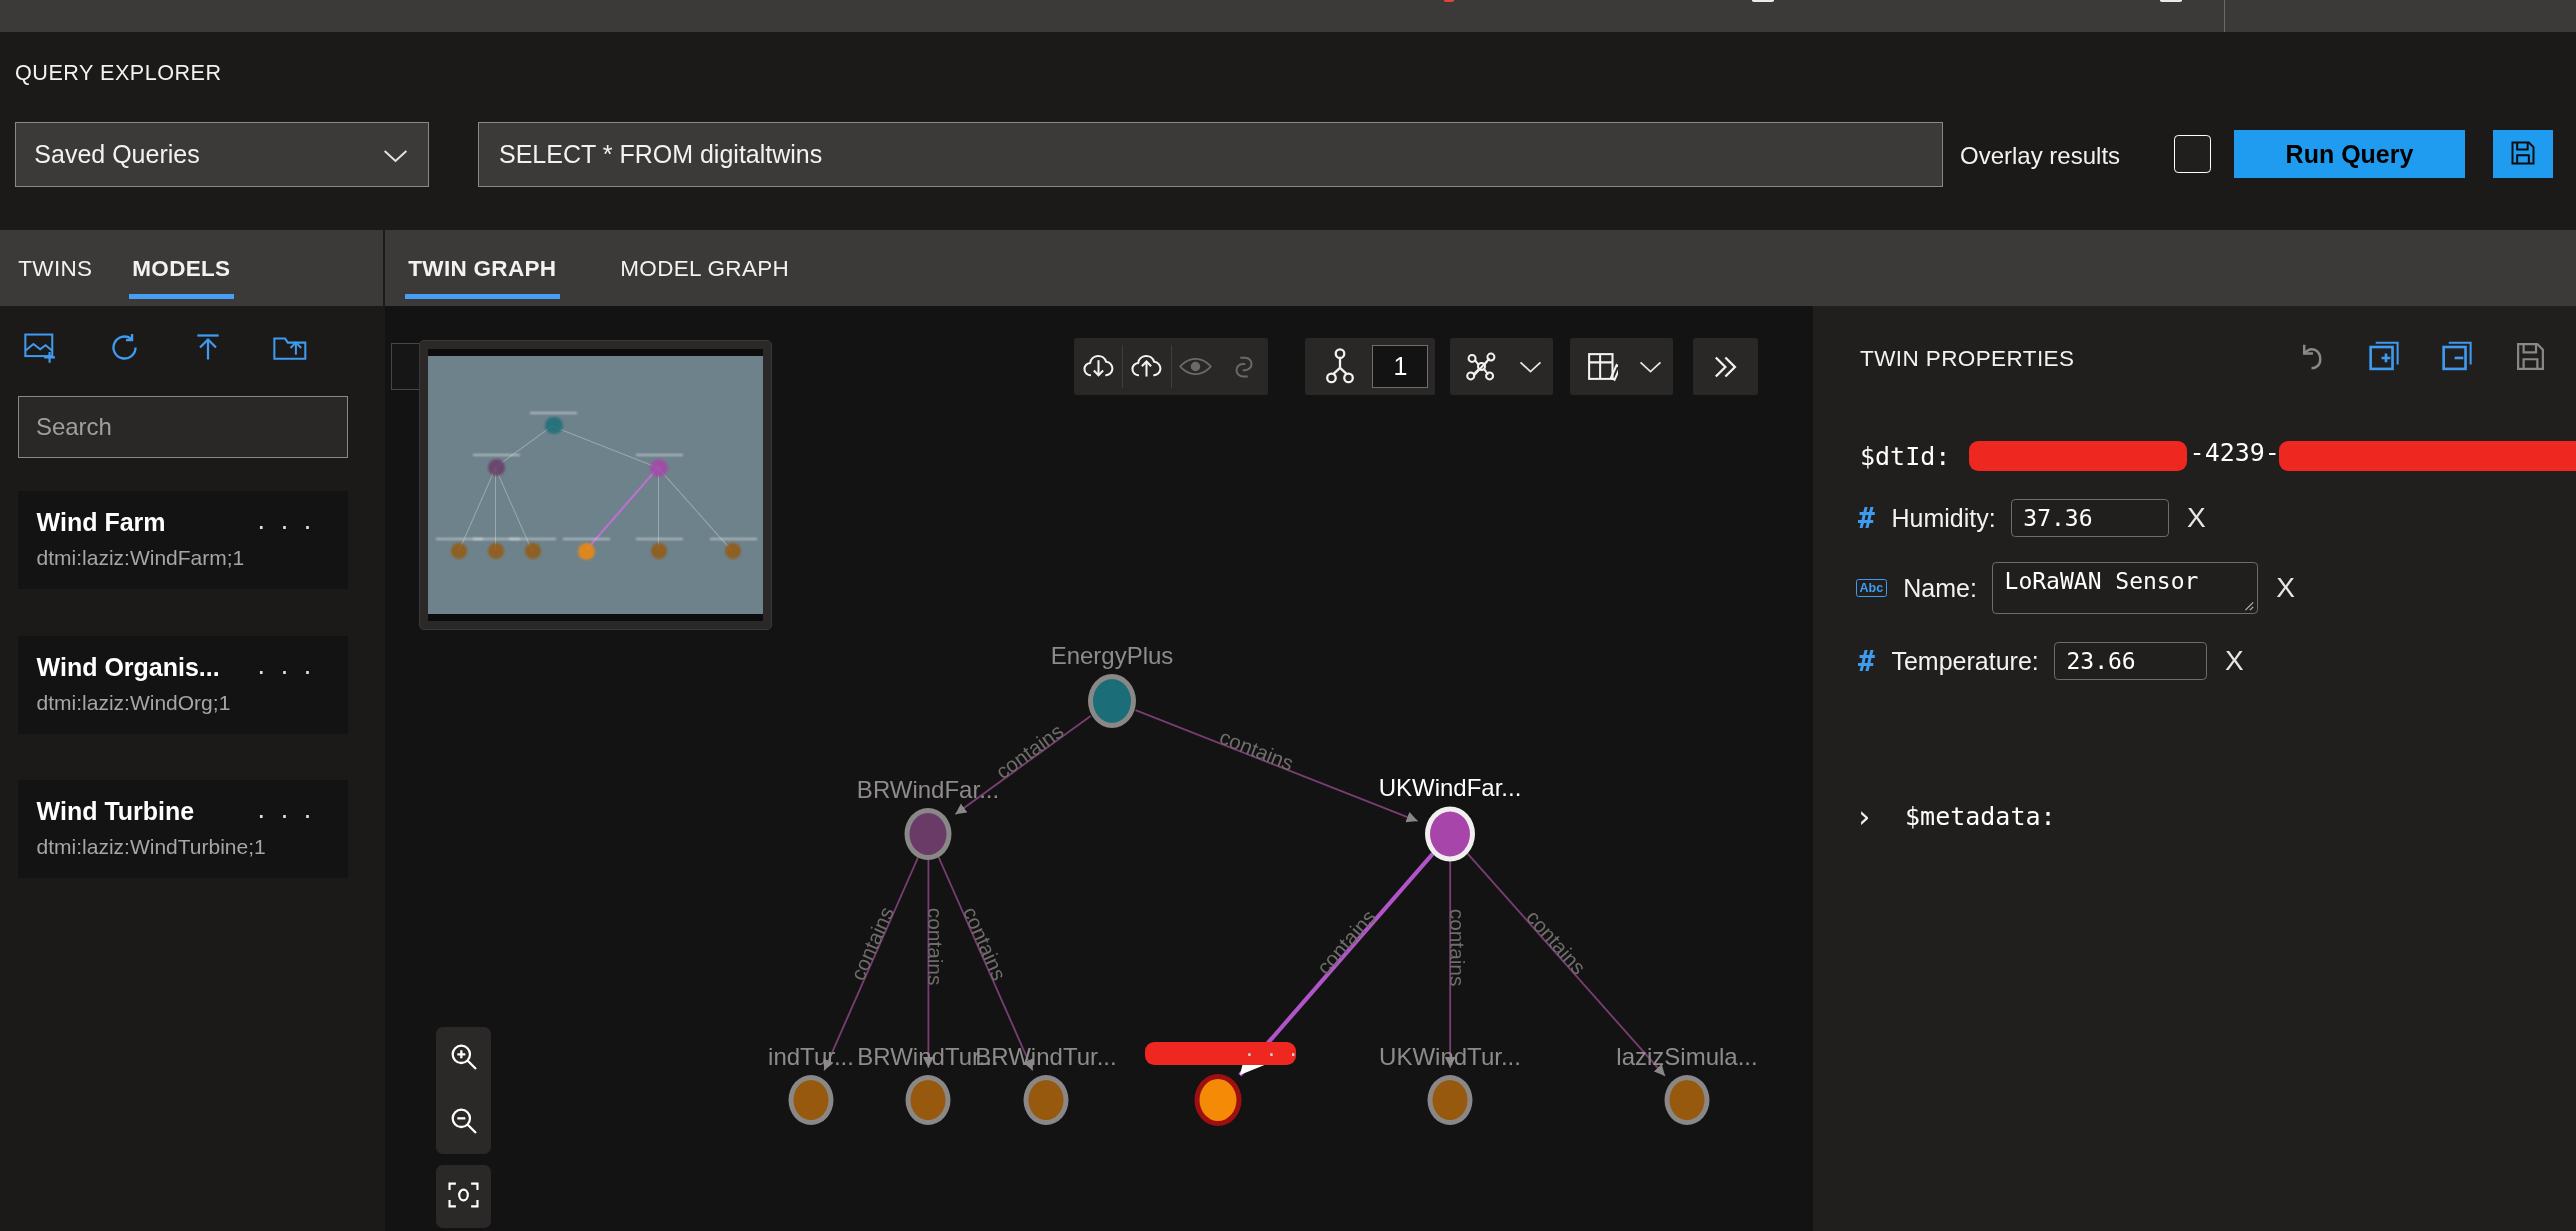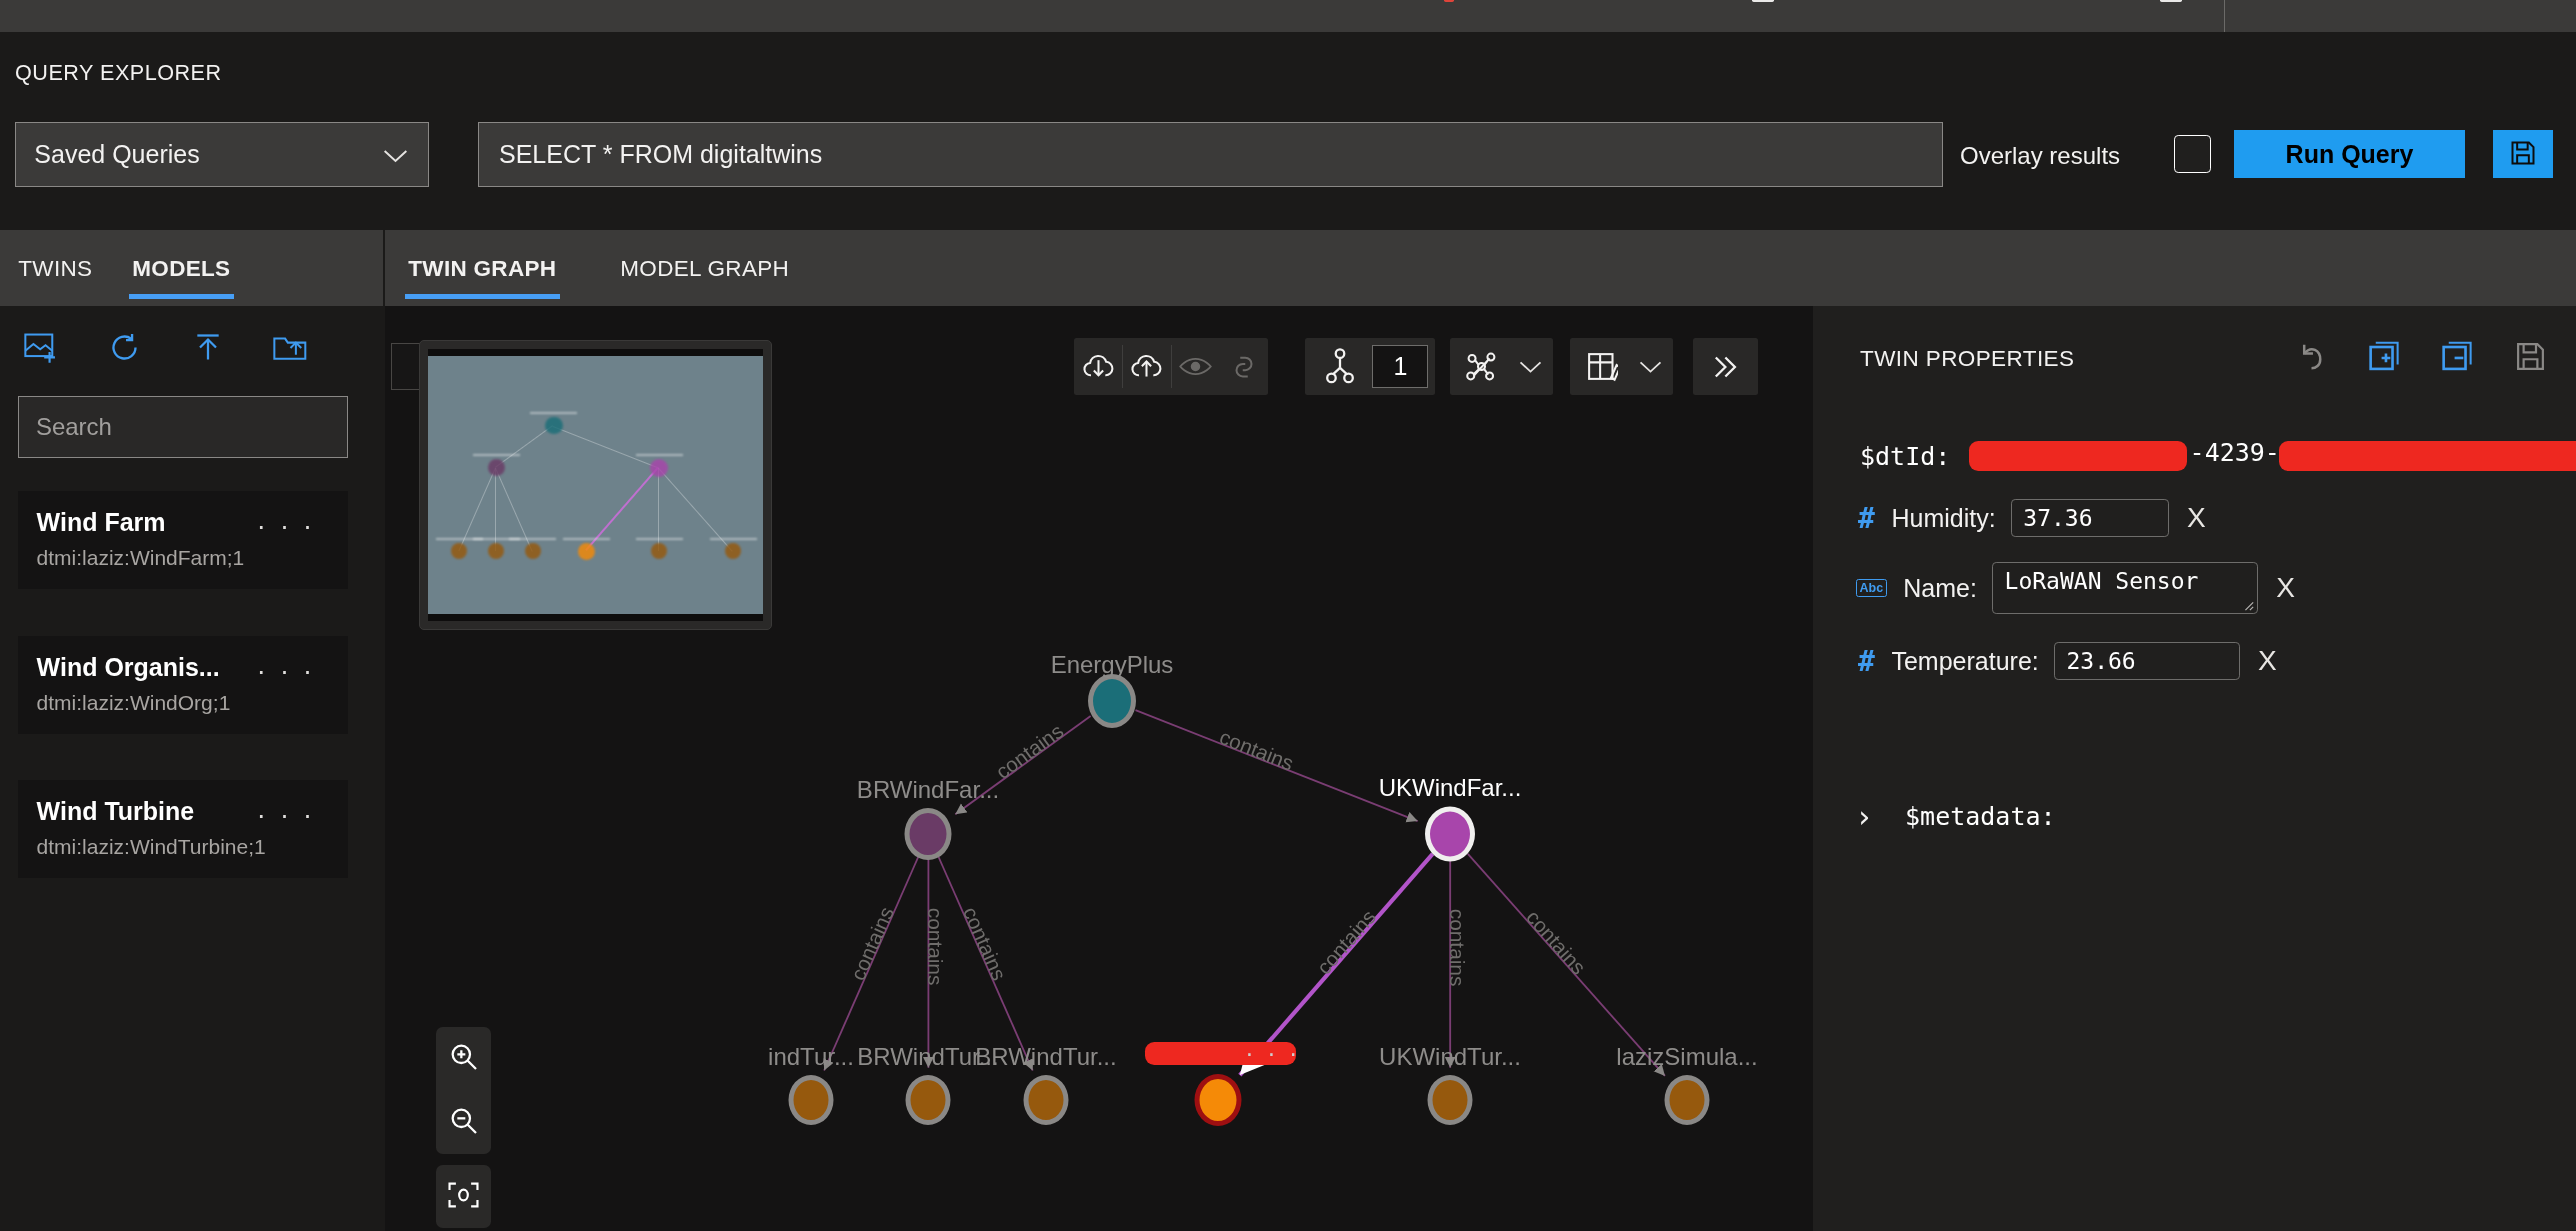--- a/index.html
+++ b/index.html
@@ -372,21 +372,21 @@
         <text x="712.6312820859958" y="769.3334061526147" transform="rotate(66.22051086035334 712.6312820859958 769.3334061526147)" fill="#6f6d6b" font-size="25" font-family="&quot;Liberation Sans&quot;, sans-serif" text-anchor="middle">contains</text>
         <line x1="1258.9705755142022" y1="658.119770019553" x2="1027.2867806072472" y2="923.8502874755587" stroke="#b254c9" stroke-width="5" marker-end="url(#ahw)"></line>
         <text x="1161.663381653281" y="769.7265873510754" transform="rotate(-48.915640479314845 1161.663381653281 769.7265873510754)" fill="#6f6d6b" font-size="25" font-family="&quot;Liberation Sans&quot;, sans-serif" text-anchor="middle">contains</text>
         <line x1="1280" y1="666" x2="1280" y2="915" stroke="#7a3d73" stroke-width="2.2" marker-end="url(#ah)"></line>
         <text x="1280" y="770.58" transform="rotate(90 1280 770.58)" fill="#6f6d6b" font-size="25" font-family="&quot;Liberation Sans&quot;, sans-serif" text-anchor="middle">contains</text>
         <line x1="1301.2410672649546" y1="657.9335969182586" x2="1538.1124492708366" y2="924.8309287558724" stroke="#7a3d73" stroke-width="2.2" marker-end="url(#ah)"></line>
         <text x="1400.727047707425" y="770.0304762900564" transform="rotate(48.410944955355724 1400.727047707425 770.0304762900564)" fill="#6f6d6b" font-size="25" font-family="&quot;Liberation Sans&quot;, sans-serif" text-anchor="middle">contains</text>
       </svg>
     <div id="graph-nodes">
         <div class="node" style="left: 727px; top: 395px; width: 48px; height: 54px; background: rgb(27, 110, 120); border: 5px solid rgb(138, 136, 134);"></div>
-        <div class="node-label" style="left: 727px; top: 364px; margin-top: 9px;">EnergyPlus</div>
+        <div class="node-label" style="left: 727px; top: 364px;">EnergyPlus</div>
         <div class="node" style="left: 543px; top: 528px; width: 47px; height: 52px; background: rgb(106, 59, 102); border: 5px solid rgb(138, 136, 134);"></div>
         <div class="node-label" style="left: 543px; top: 498px;">BRWindFar...</div>
         <div class="node" style="left: 1065px; top: 528px; width: 50px; height: 55px; background: rgb(168, 69, 171); border: 5.8px solid rgb(240, 239, 238);"></div>
         <div class="node-label sel" style="left: 1065px; top: 496px;">UKWindFar...</div>
         <div class="node" style="left: 426px; top: 794px; width: 45px; height: 50px; background: rgb(150, 89, 13); border: 5px solid rgb(138, 136, 134);"></div>
         <div class="node-label" style="left: 426px; top: 765px;">indTur...</div>
         <div class="node" style="left: 543px; top: 794px; width: 45px; height: 50px; background: rgb(150, 89, 13); border: 5px solid rgb(138, 136, 134);"></div>
         <div class="node-label" style="left: 543px; top: 765px;">BRWindTur...</div>
         <div class="node" style="left: 661px; top: 794px; width: 45px; height: 50px; background: rgb(150, 89, 13); border: 5px solid rgb(138, 136, 134);"></div>
         <div class="node-label" style="left: 661px; top: 765px;">BRWindTur...</div>
@@ -614,21 +614,21 @@
         <svg style="position:absolute;right:2.5px;bottom:1.7px" width="13.3" height="13.3" viewBox="0 0 12 12">
             <path d="M11 4L4 11M11 8l-3 3" stroke="#b5b3b1" stroke-width="1.1" fill="none"></path>
           </svg>
       </span>
       <span class="prop-x" style="margin-left:18.3px">X</span>
     </div>
 
     <div class="prop-row" style="top:331px;height:48px">
       <span class="type-hash" style="margin-left:45px">#</span>
       <span class="prop-label" style="margin-left:16.6px">Temperature:</span>
-      <span class="prop-input" style="margin-left:15px;width:186px">23.66</span>
+      <span class="prop-input" style="margin-left:15px;width:153px">23.66</span>
       <span class="prop-x" style="margin-left:18.3px">X</span>
     </div>
 
 
     <div class="prop-row" style="top:489px;height:43px">
       <span style="margin-left:42px;font-size:30px;color:#f3f2f1;font-family:'DejaVu Sans Mono',monospace">›</span>
       <span class="prop-key" style="margin-left:32px">$metadata:</span>
     </div>
   </div>
 

